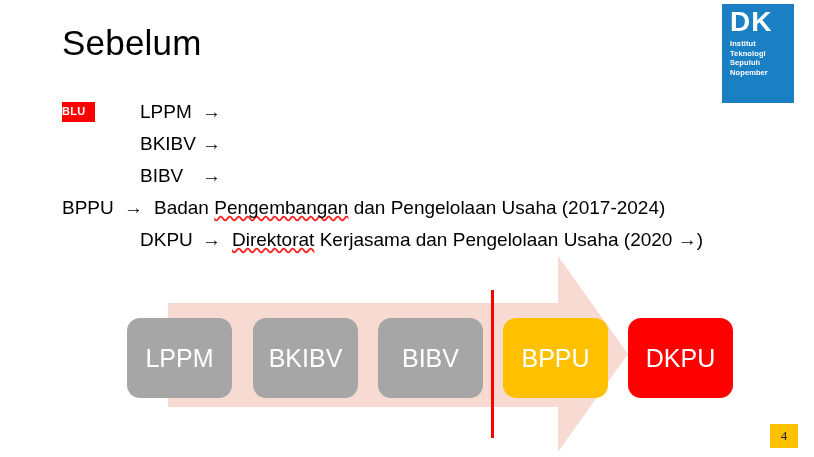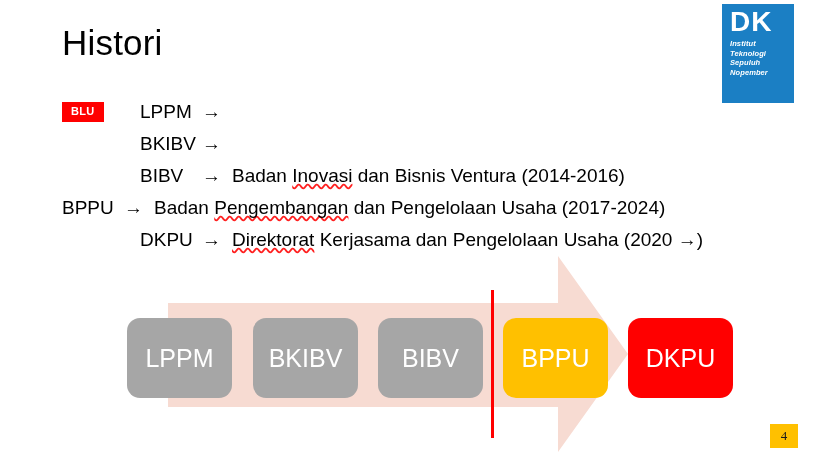--- a/index.html
+++ b/index.html
@@ -47,21 +47,20 @@
     font-weight: bold;
     font-size: 28px;
     line-height: 27px;
     letter-spacing: 1px;
   }
   #logo .logo-sub {
     color: #ffffff;
     font-size: 7.5px;
     line-height: 9.5px;
     font-weight: bold;
-    font-style: italic;
     margin-top: 4px;
     letter-spacing: 0.1px;
   }
 
   
   #body-list {
     position: absolute;
     left: 62px;
     top: 96px;
     width: 730px;
@@ -78,21 +77,21 @@
     flex: 0 0 78px;
     display: flex;
     align-items: center;
   }
   .badge {
     display: inline-block;
     background: #FF0000;
     color: #ffffff;
     font-size: 11px;
     font-weight: bold;
-    padding: 3px 9px 4px 9px;
+    padding: 3px 9px 4px 0;
     line-height: 13px;
     letter-spacing: 0.3px;
   }
   .abbr {
     flex: 0 0 62px;
     width: 62px;
     font-size: 19px;
     color: #000000;
   }
   .arrow-cell {
@@ -174,21 +173,21 @@
     display: flex;
     align-items: center;
     justify-content: center;
   }
 </style>
 </head>
 <body>
 
 <div id="slide">
 
-  <div id="slide-title">Histori</div>
+  <div id="slide-title">Sebelum</div>
 
   <div id="logo">
     <div class="logo-line">DK</div>
     <div class="logo-sub">Institut Teknologi</div>
     <div class="logo-sub" style="margin-top:0">Sepuluh Nopember</div>
   </div>
 
   <div id="body-list">
 
     <div class="line">
@@ -202,21 +201,20 @@
     <div class="line">
       <span class="badge-slot"></span>
       <span class="abbr">BKIBV</span>
       <span class="arrow-cell">→</span>
     </div>
 
     <div class="line">
       <span class="badge-slot"></span>
       <span class="abbr">BIBV</span>
       <span class="arrow-cell">→</span>
-      <span class="desc"><span>Badan </span><span class="sq">Inovasi</span><span> dan Bisnis Ventura (2014-2016)</span></span>
     </div>
 
     <div class="line">
       <span class="abbr">BPPU</span>
       <span class="arrow-cell">→</span>
       <span class="desc"><span>Badan </span><span class="sq">Pengembangan</span><span> dan Pengelolaan Usaha (2017-2024)</span></span>
     </div>
 
     <div class="line">
       <span class="badge-slot"></span>

